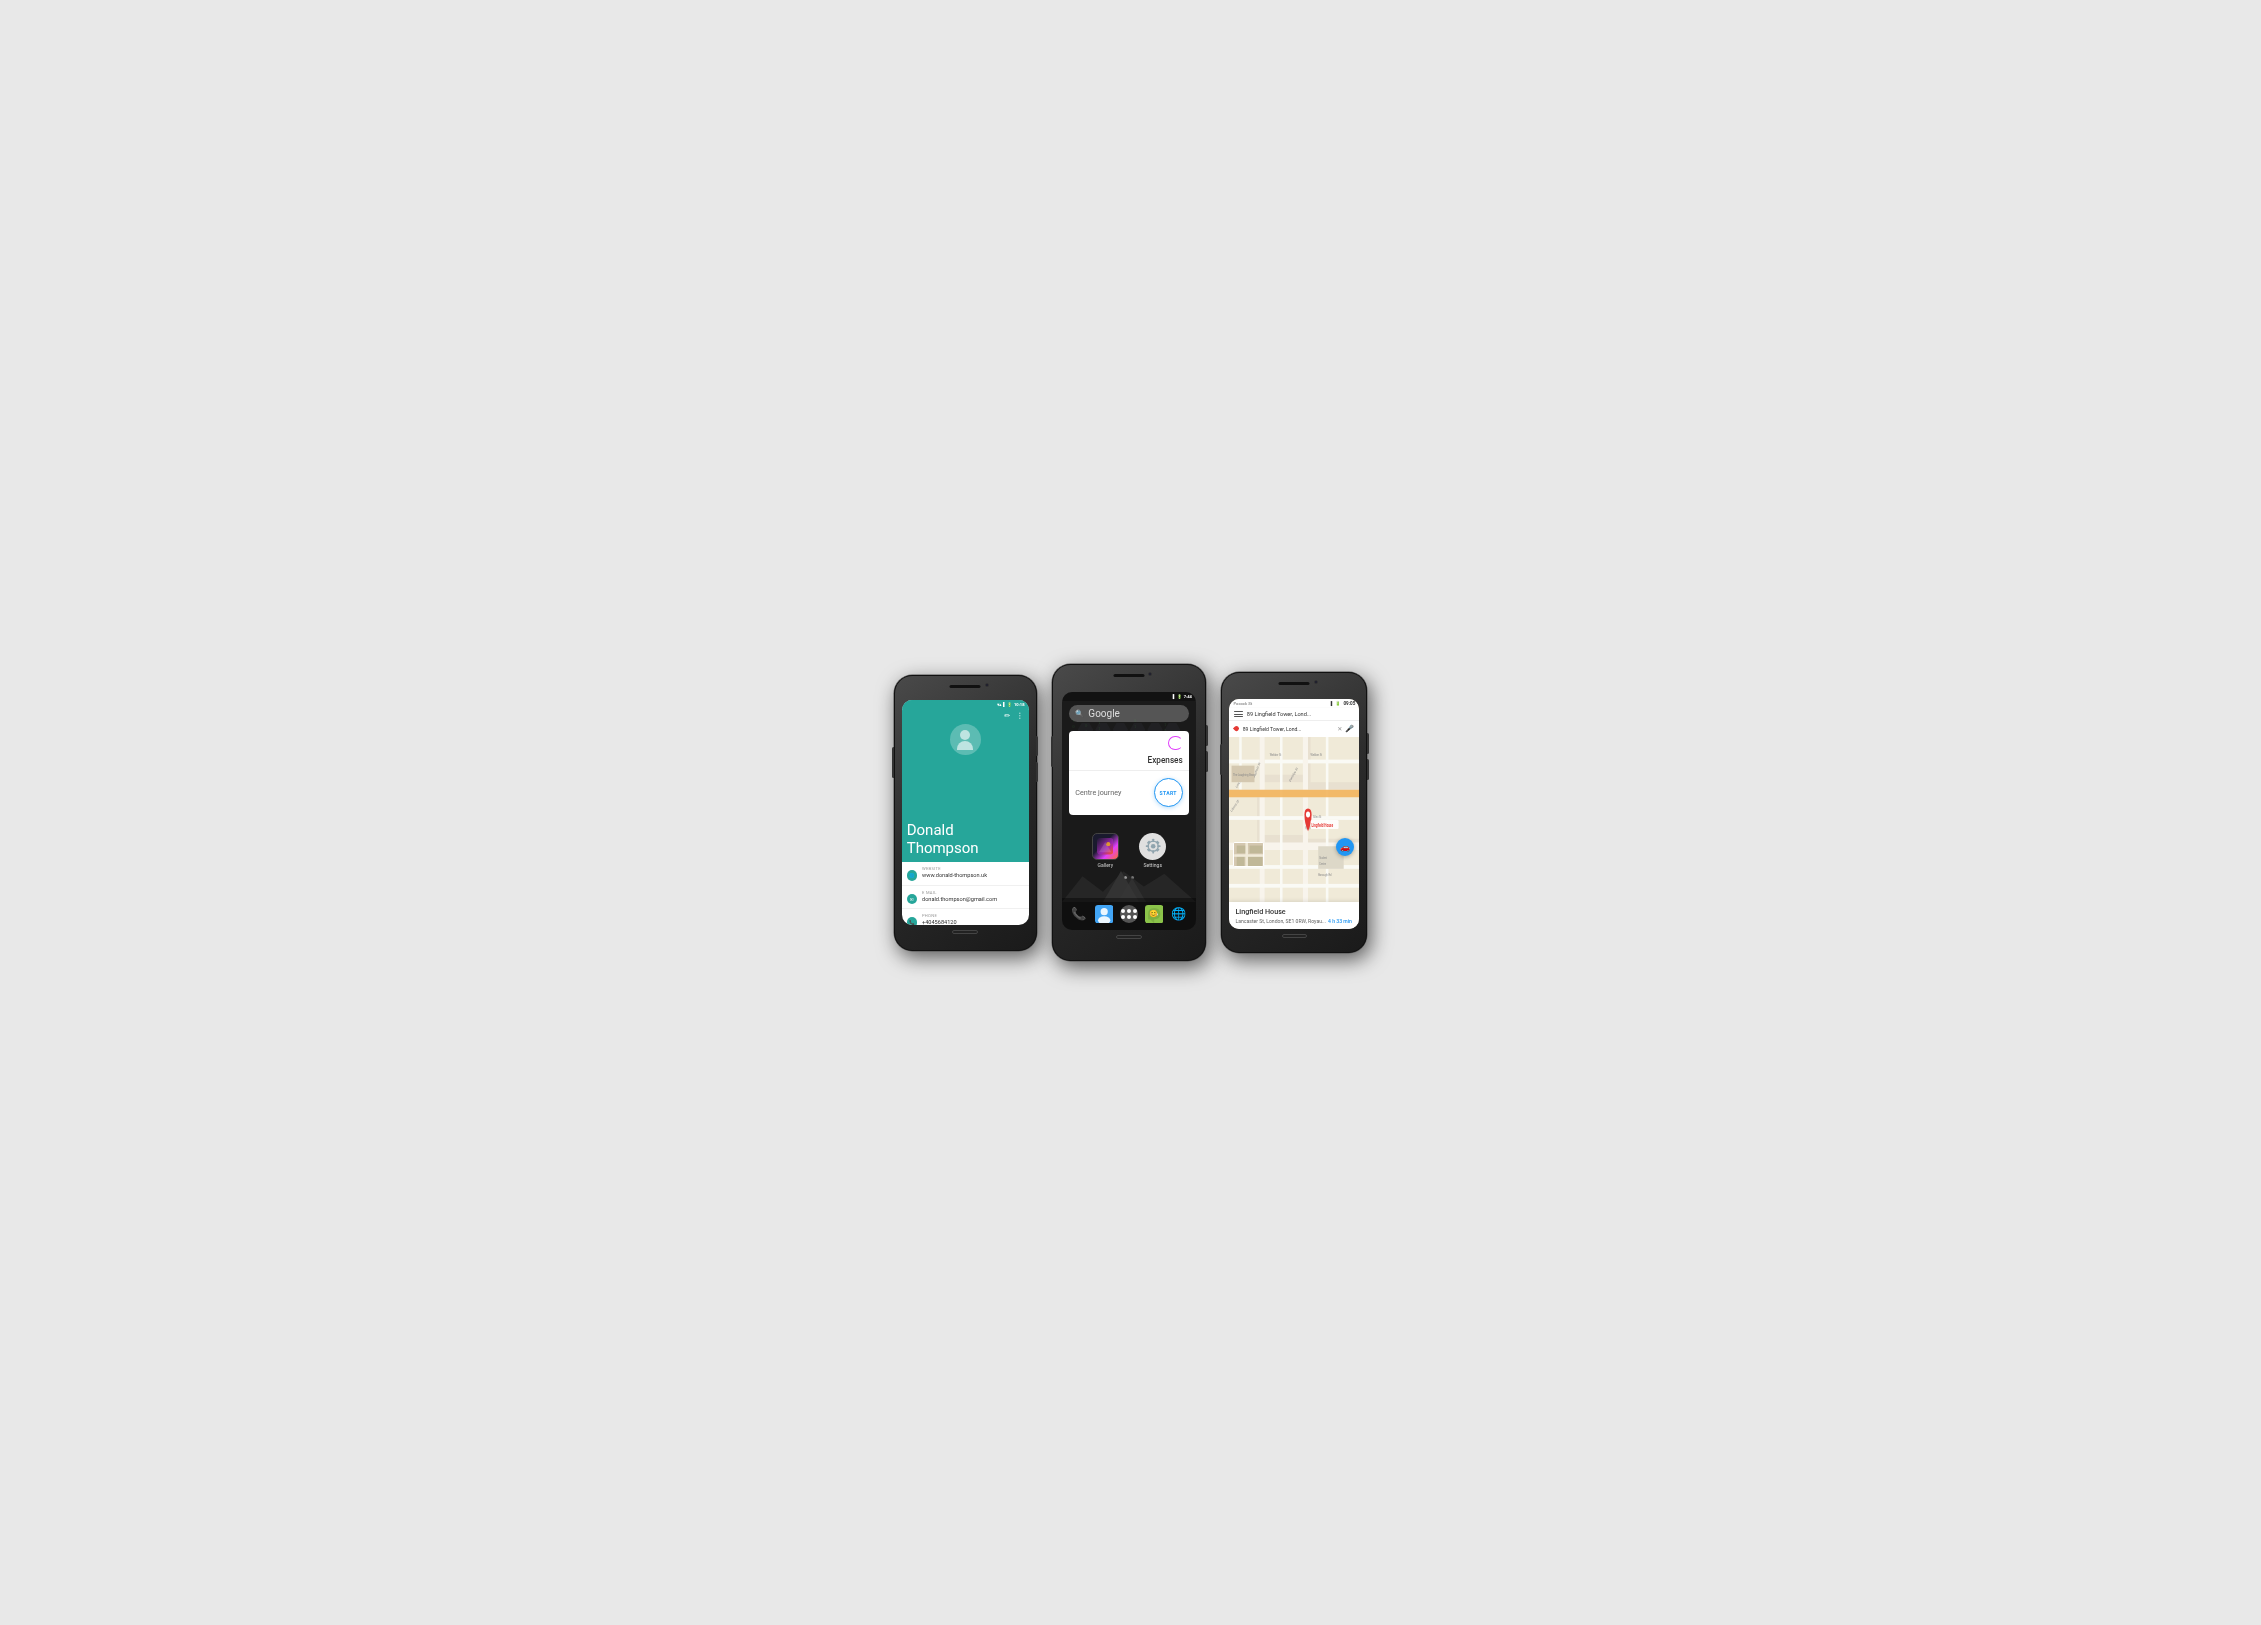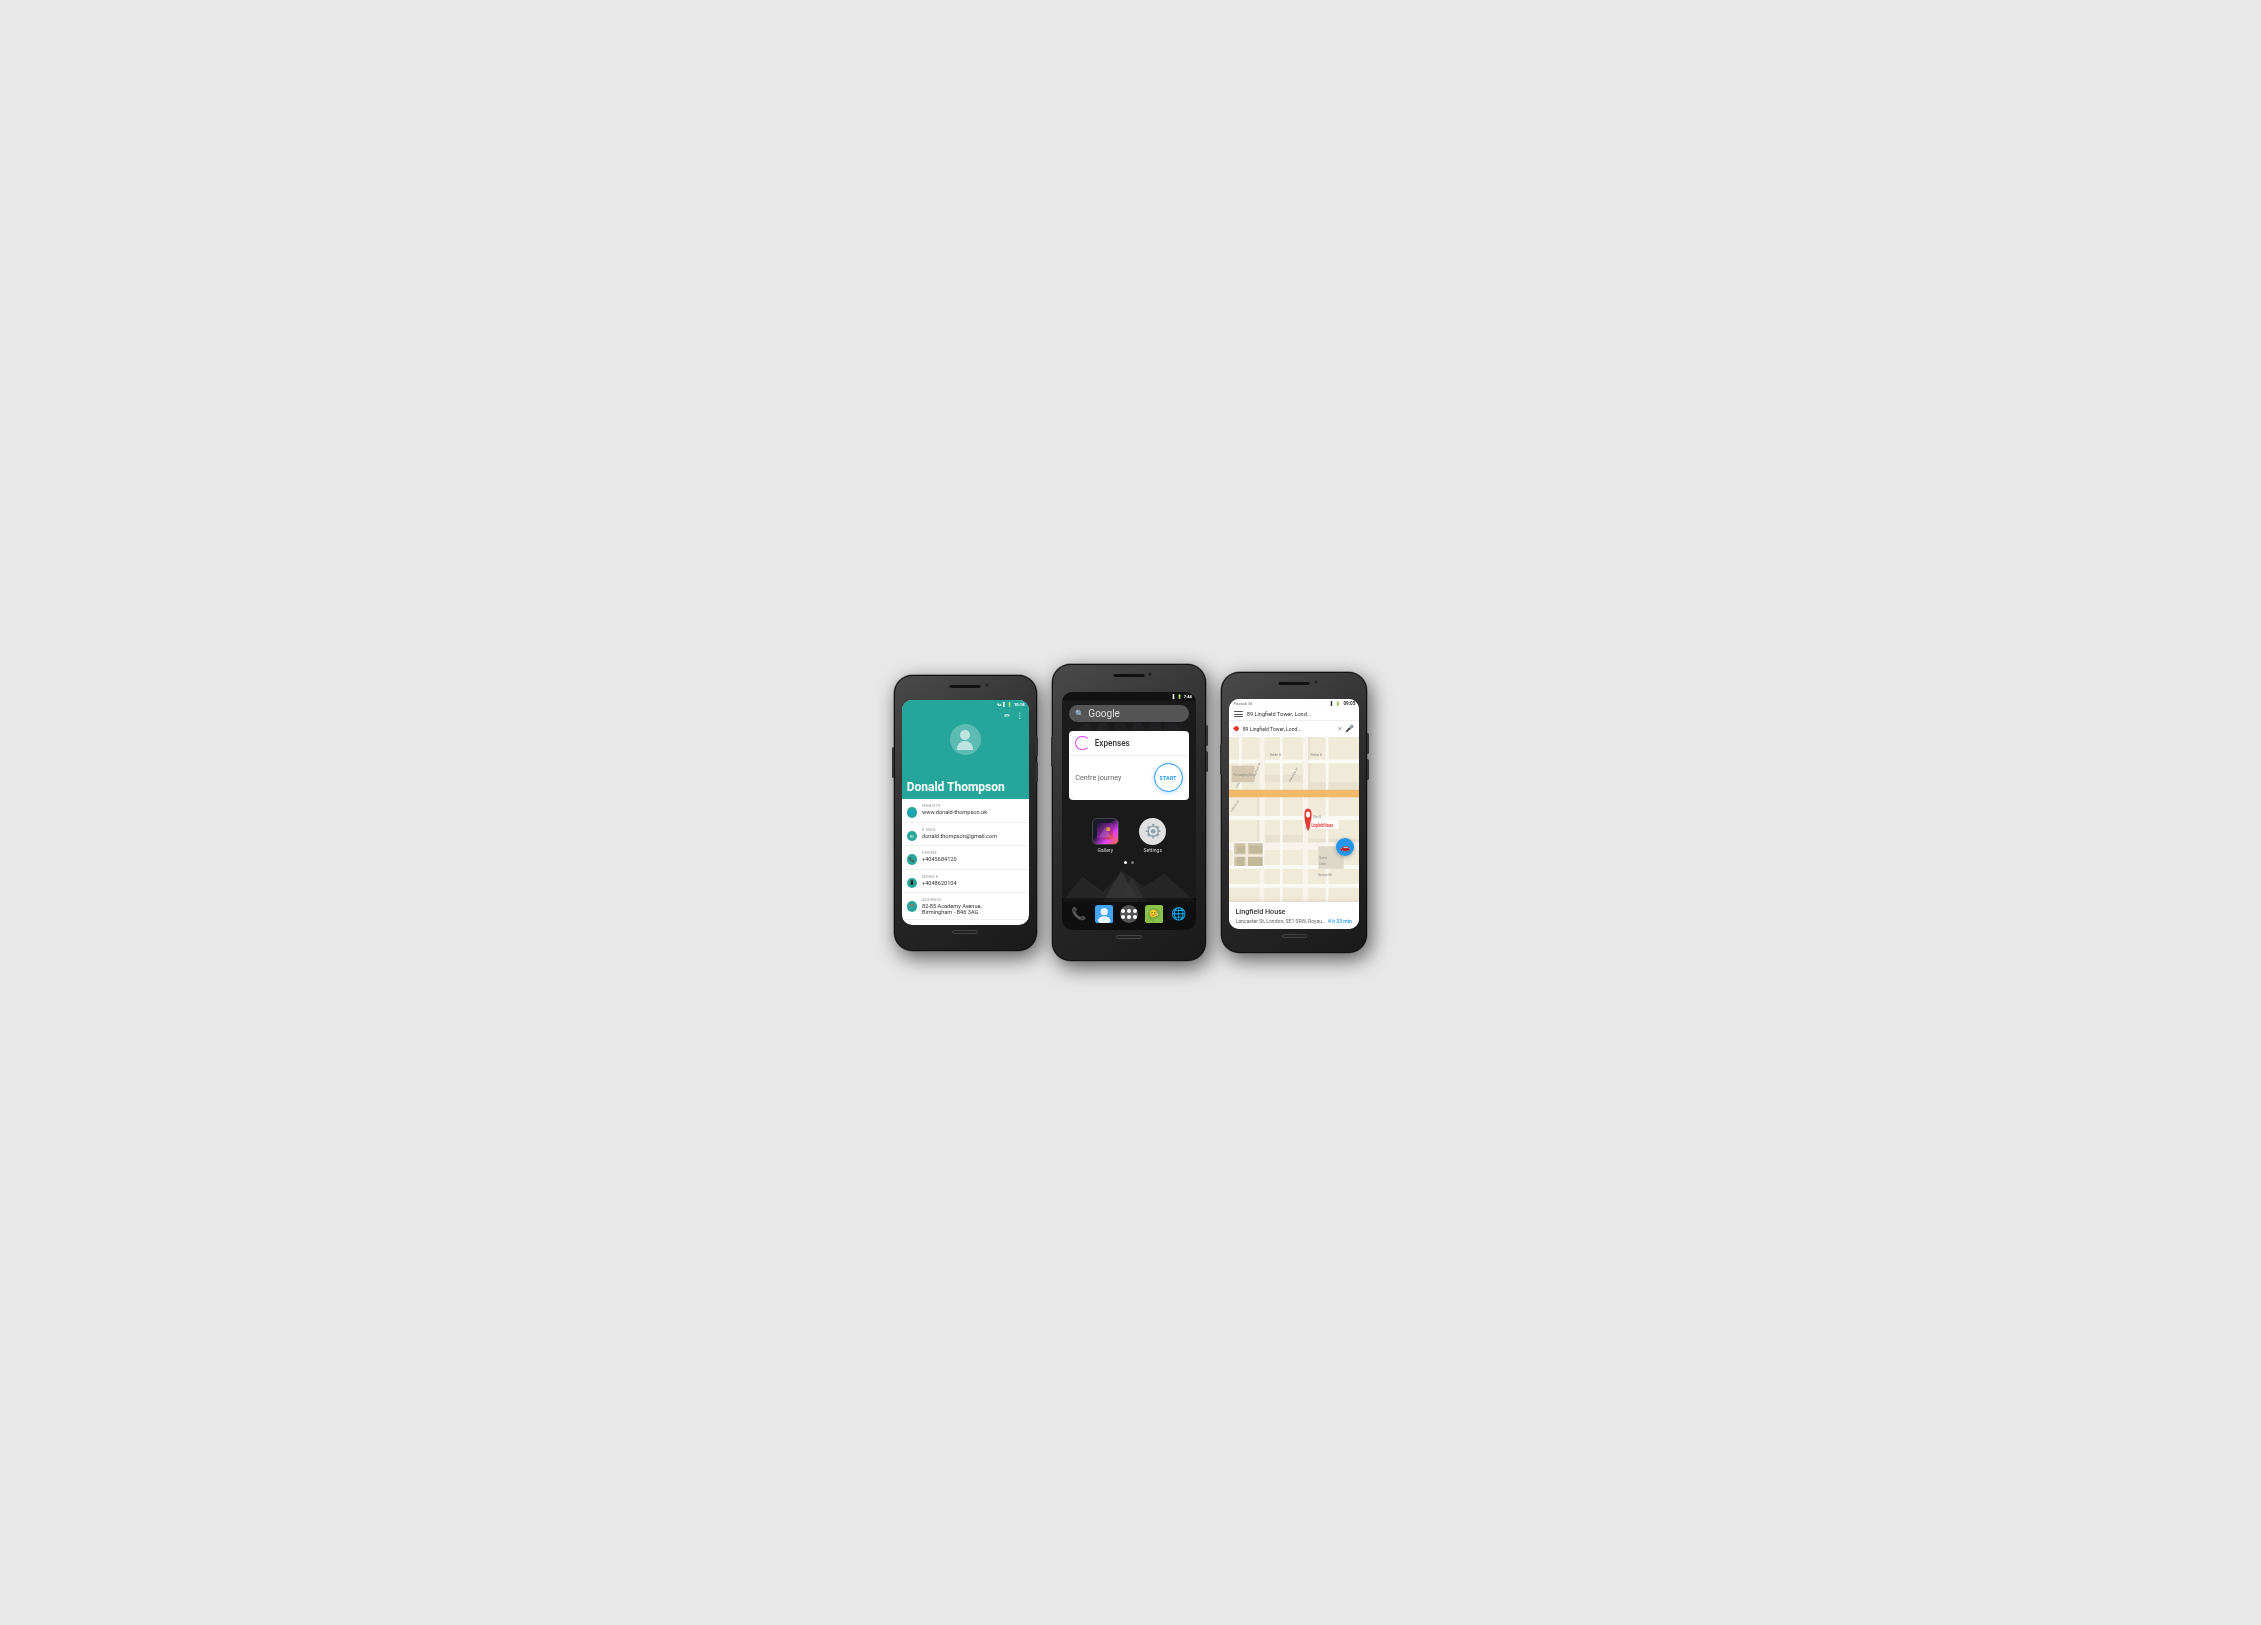--- a/index.html
+++ b/index.html
@@ -217,22 +217,23 @@
       background: rgba(255,255,255,0.6);
     }
 
     .contact-name-bar {
       background: #26a69a;
       padding: 3.1px 5.1px 5.1px;
     }
 
     .contact-name-text {
       color: white;
-      font-size: 12px;
-      font-weight: 700;
+      font-size: 15px;
+      font-weight: 400;
+      margin-top: 41px;
     }
 
     .contact-info-list {
       flex: 1;
       overflow: hidden;
     }
 
     .contact-info-item {
       display: flex;
       align-items: flex-start;
@@ -330,24 +331,25 @@
       background: white;
       border-radius: 4.1px;
       margin: 4.1px 7.2px;
       overflow: hidden;
       position: relative;
       z-index: 2;
     }
 
     .widget-header {
       display: flex;
-      align-items: center;
+      align-items: flex-end;
       padding: 5.1px 6.1px;
       border-bottom: 0.5px solid #eee;
       gap: 5.1px;
+      flex-direction: column;
     }
 
     .expenses-icon {
       width: 14.3px;
       height: 14.3px;
       border-radius: 50%;
       border: 1.5px solid #e040fb;
       border-right-color: transparent;
       flex-shrink: 0;
     }

